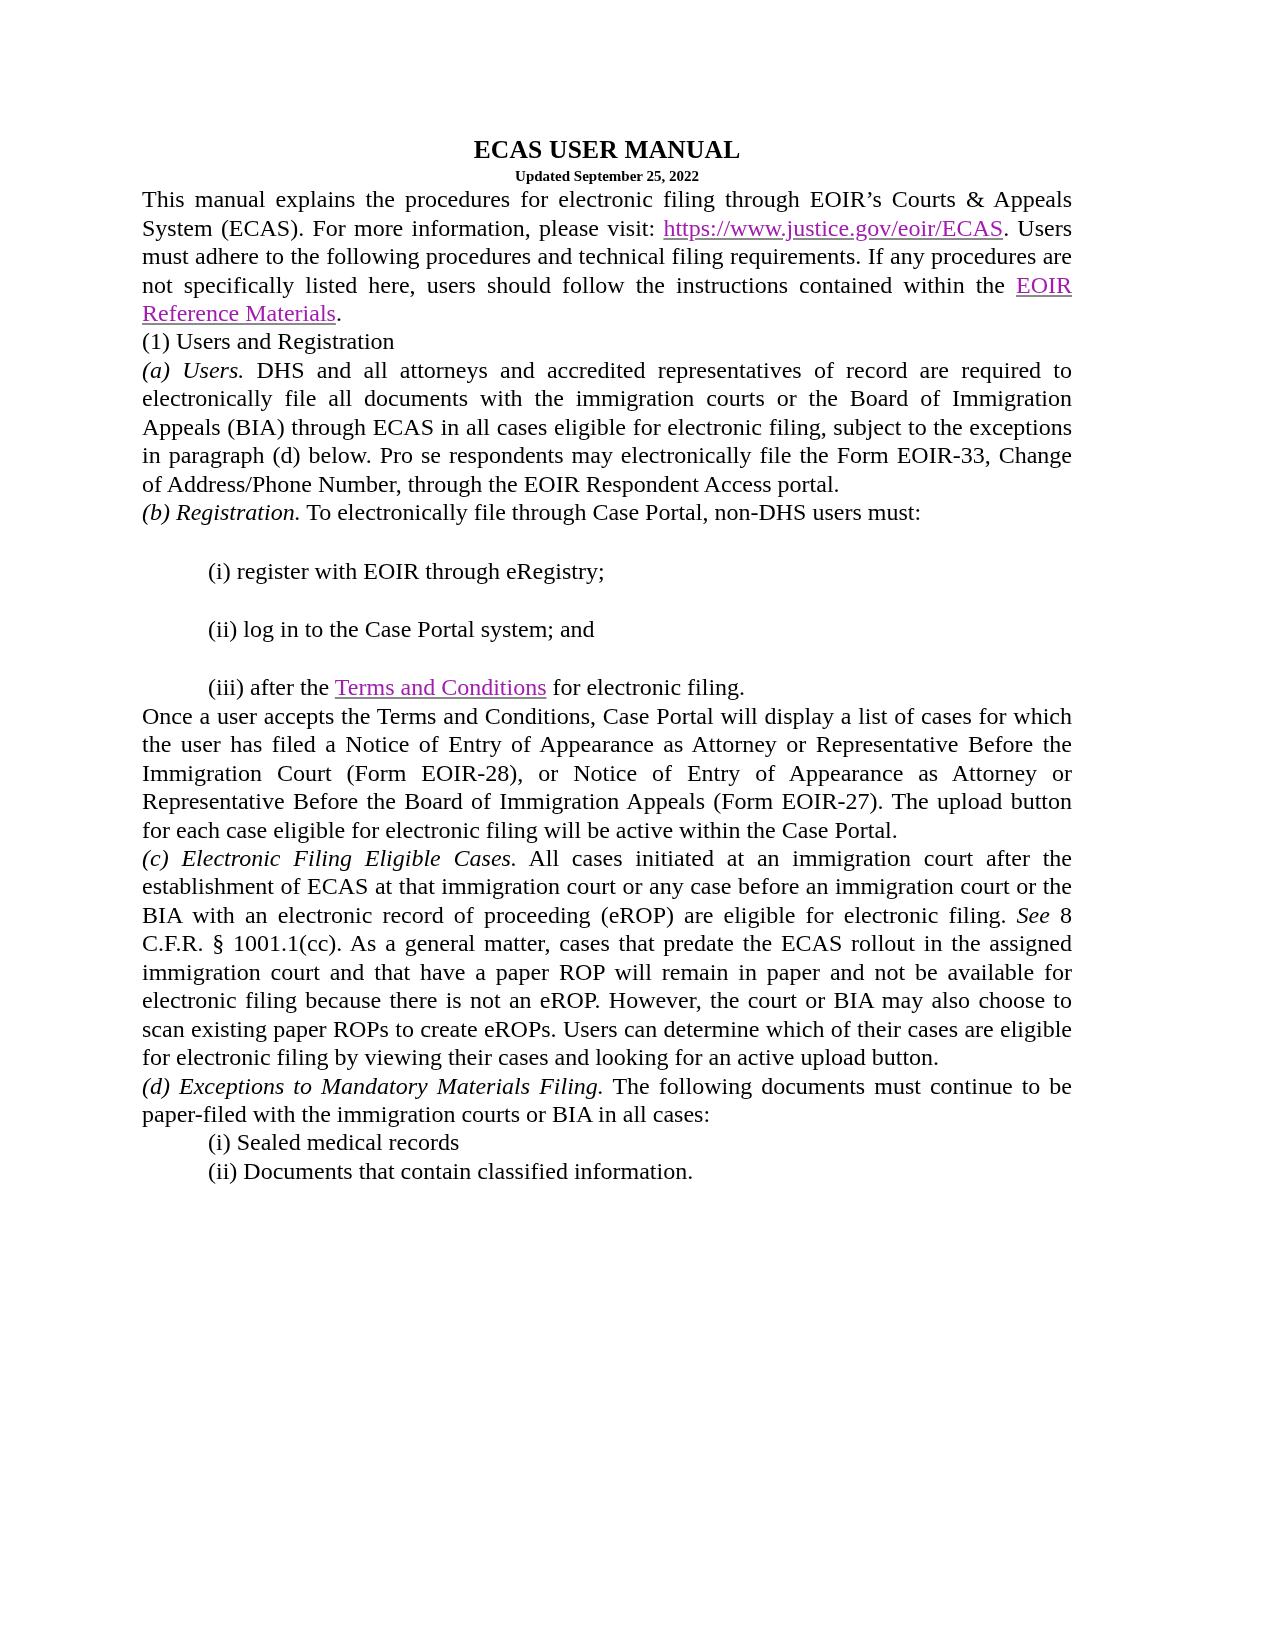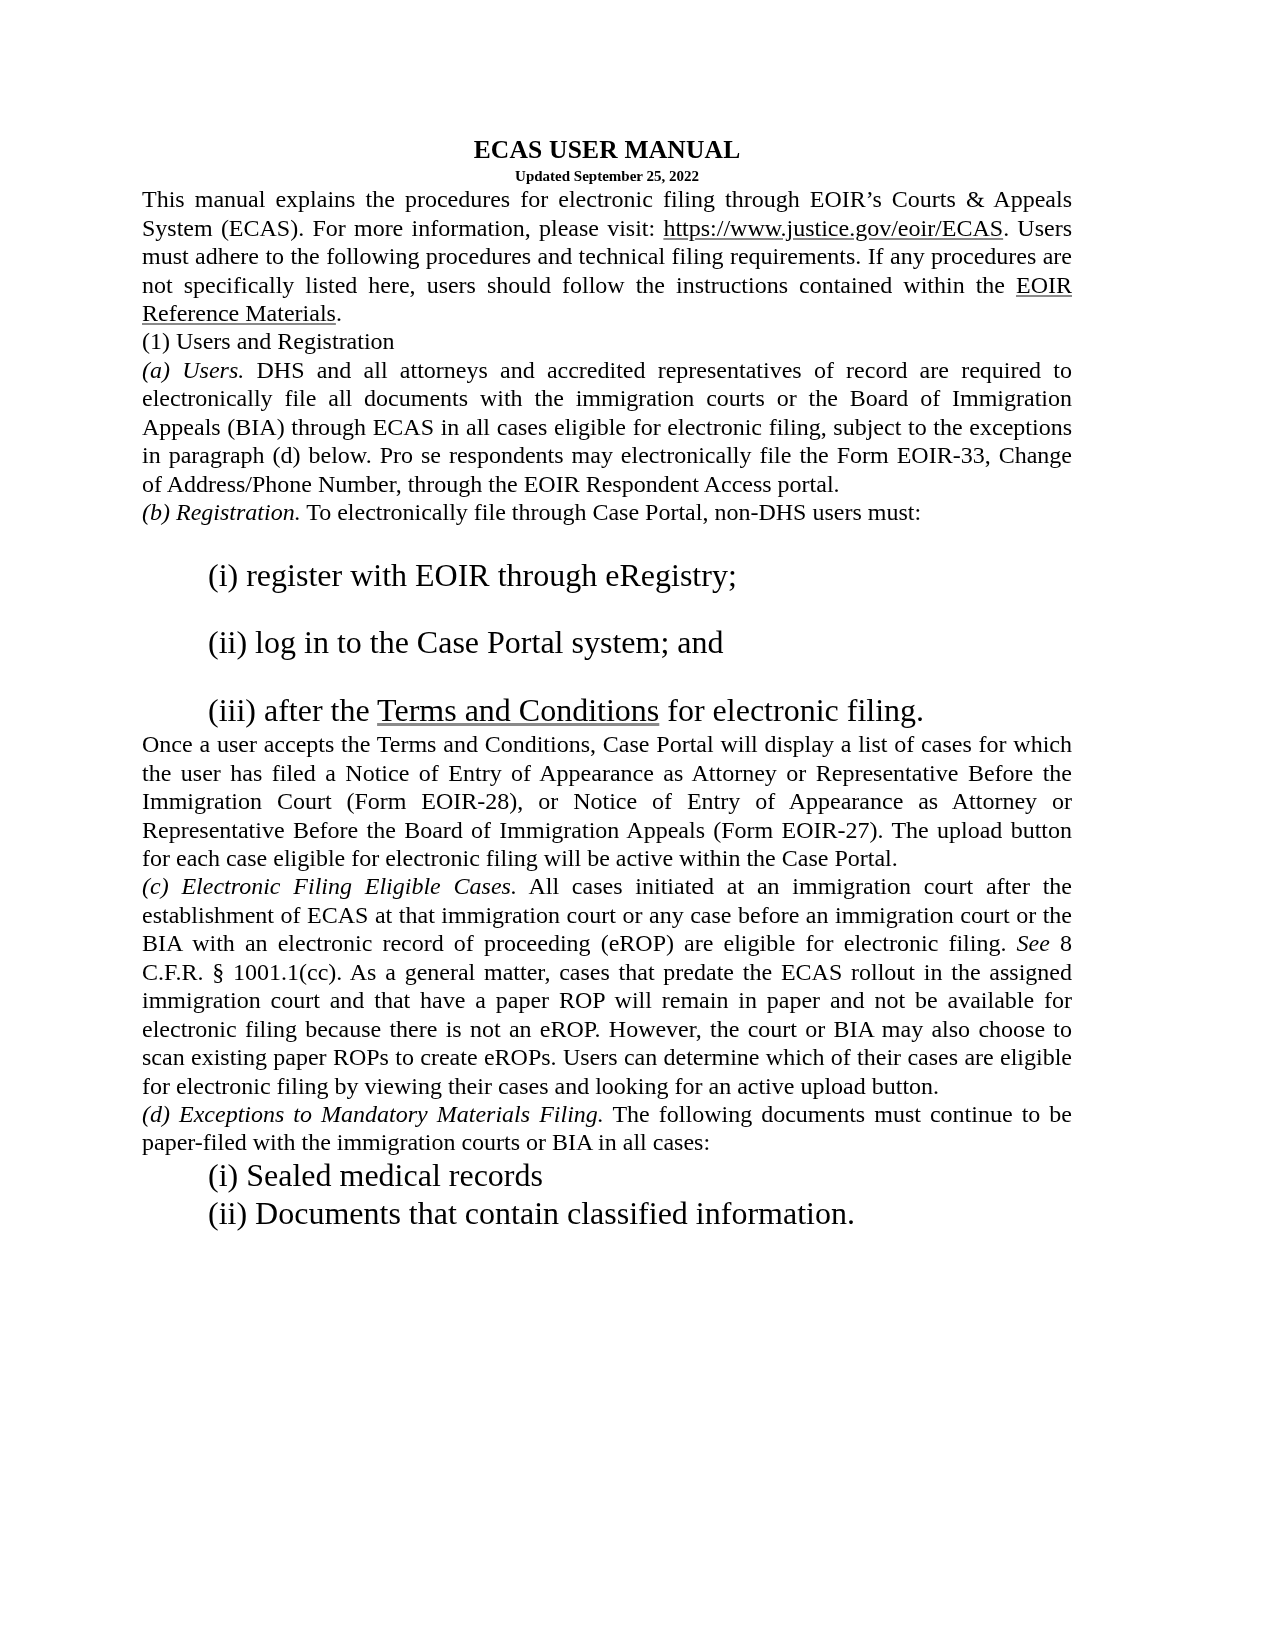--- a/index.html
+++ b/index.html
@@ -56,31 +56,31 @@
 
   h2.section-heading {
     font-size: 24px;
     font-weight: normal;
     line-height: 1.185;
     margin: 0;
     text-align: left;
   }
   .it { font-style: italic; }
   .lnk {
-    color: #000000;
+    color: #a21caf;
     text-decoration: underline;
     text-decoration-color: #8a8a8a;
   }
   ol.roman-list {
     list-style: none;
     margin: 0;
     padding: 0;
   }
   .roman-list li {
-    font-size: 32px;
+    font-size: 24px;
     line-height: 1.185;
     margin-left: 66px;
     text-align: left;
   }
   .roman-list.spaced li { margin-top: 30px; }
   .roman-list.tight li { margin-top: 0; }
   .list-gap-top { margin-top: 30px; }
   .list-gap-top-small { margin-top: 28px; }
 </style>
 </head>

